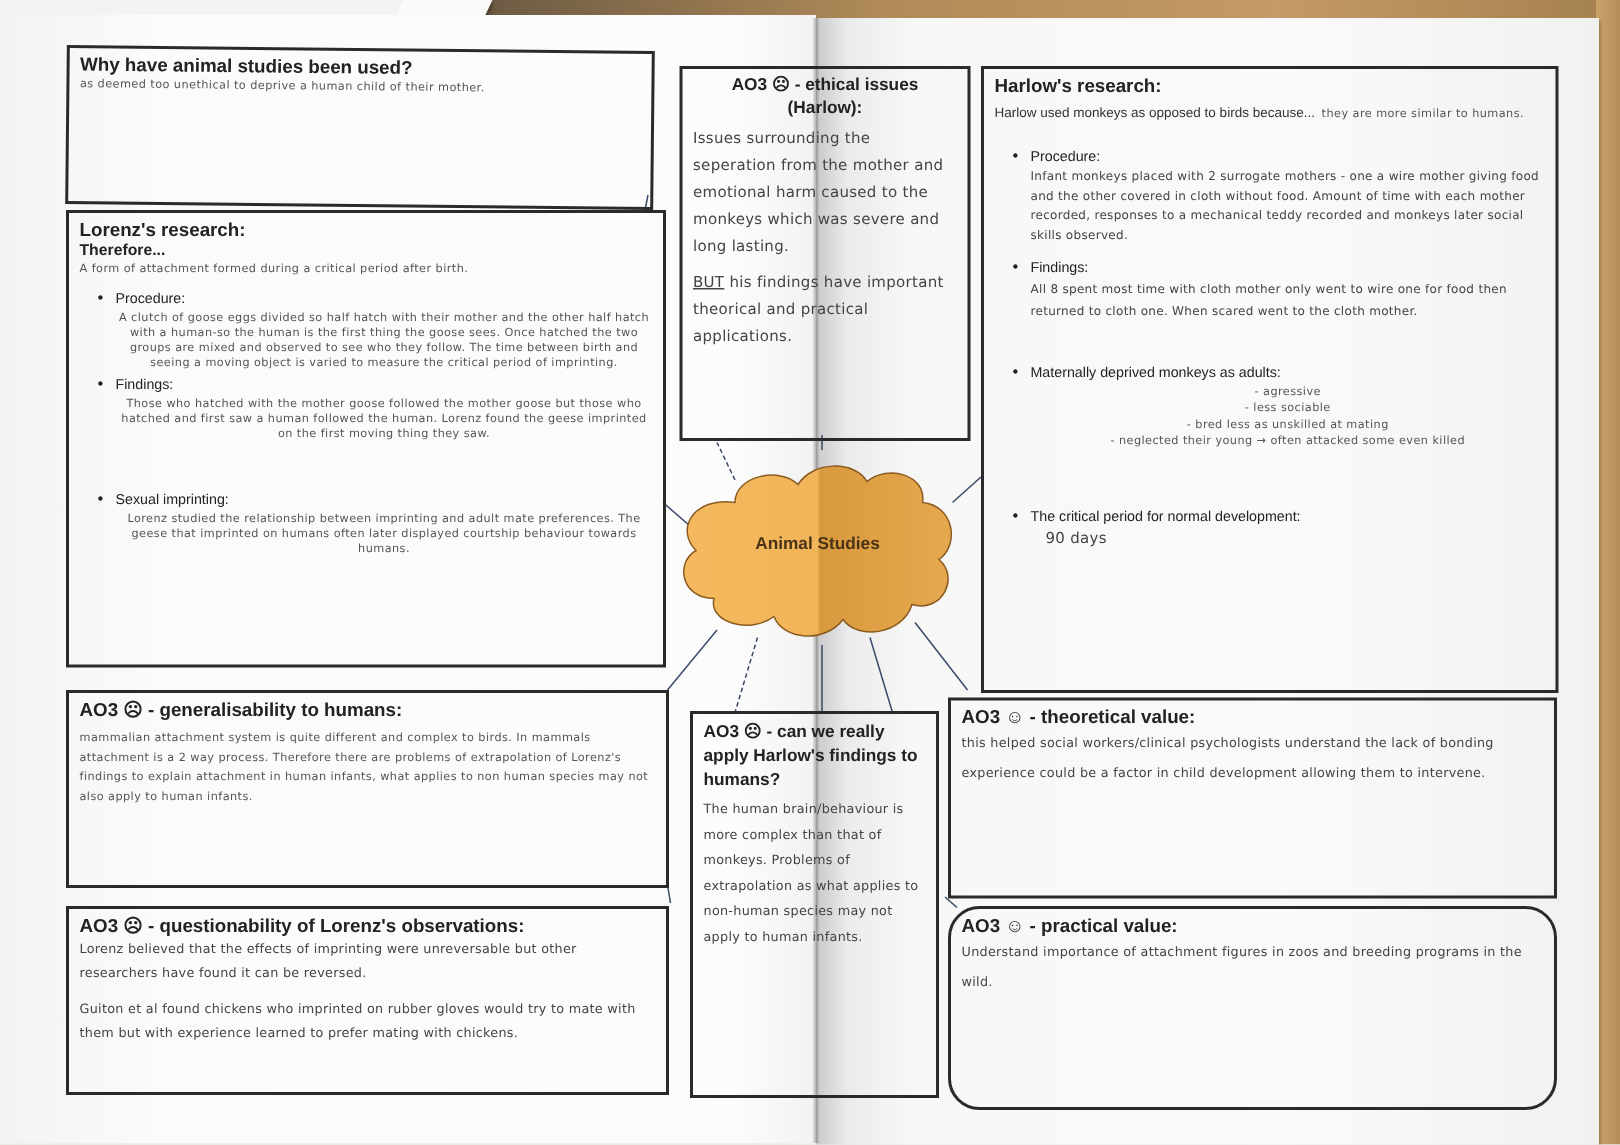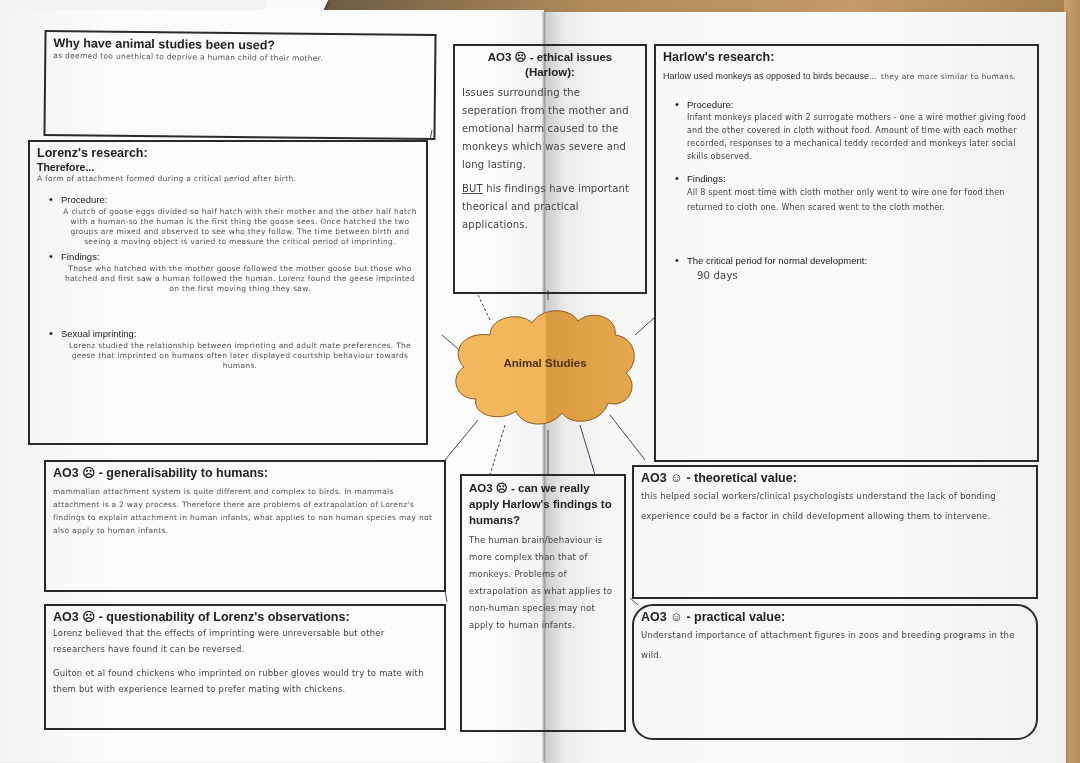--- a/index.html
+++ b/index.html
@@ -71,21 +71,21 @@
     <line x1="445" y1="590" x2="447" y2="602"></line>
     <line x1="630" y1="598" x2="638" y2="605"></line>
   </g>
 </svg>
 
 <div class="box" style="left:44px; top:32px; width:392px; height:106px; transform: rotate(0.6deg);">
   <h2>Why have animal studies been used?</h2>
   <p class="hand">as deemed too unethical to deprive a human child of their mother.</p>
 </div>
 
-<div class="box" style="left:28px; top:140px; width:400px; height:305px;">
+<div class="box" style="left:44px; top:140px; width:400px; height:305px;">
   <h2>Lorenz's research:</h2>
   <h3>Therefore...</h3>
   <p class="hand">A form of attachment formed during a critical period after birth.</p>
   <div class="bullet">
     <span class="label">Procedure:</span>
     <span class="hand">A clutch of goose eggs divided so half hatch with their mother and the other half hatch with a human-so the human is the first thing the goose sees. Once hatched the two groups are mixed and observed to see who they follow. The time between birth and seeing a moving object is varied to measure the critical period of imprinting.</span>
   </div>
   <div class="bullet" style="margin-top:4px;">
     <span class="label">Findings:</span>
     <span class="hand">Those who hatched with the mother goose followed the mother goose but those who hatched and first saw a human followed the human. Lorenz found the geese imprinted on the first moving thing they saw.</span>
@@ -123,20 +123,27 @@
     <span class="hand">they are more similar to humans.</span>
   </p>
   <div class="bullet" style="margin-top:16px;">
     <span class="label">Procedure:</span>
     <span class="hand-lg" style="font-size:8px; line-height:13px; display:block;">Infant monkeys placed with 2 surrogate mothers - one a wire mother giving food and the other covered in cloth without food. Amount of time with each mother recorded, responses to a mechanical teddy recorded and monkeys later social skills observed.</span>
   </div>
   <div class="bullet" style="margin-top:10px;">
     <span class="label">Findings:</span>
     <span class="hand-lg" style="font-size:8px; line-height:15px; display:block;">All 8 spent most time with cloth mother only went to wire one for food then returned to cloth one. When scared went to the cloth mother.</span>
   </div>
+  <div class="bullet" style="margin-top:28px;">
+    <span class="label">Maternally deprived monkeys as adults:</span>
+    <span class="hand">- agressive</span>
+    <span class="hand">- less sociable</span>
+    <span class="hand">- bred less as unskilled at mating</span>
+    <span class="hand">- neglected their young → often attacked some even killed</span>
+  </div>
   <div class="bullet" style="margin-top:40px;">
     <span class="label">The critical period for normal development:</span>
     <span class="hand-lg" style="font-size:10px; padding-left:10px; display:block;">90 days</span>
   </div>
 </div>
 
 <div class="box" style="left:460px; top:474px; width:166px; height:258px;">
   <h2 style="font-size:11.5px; line-height:16px;">AO3 ☹ - can we really apply Harlow's findings to humans?</h2>
   <p class="hand-lg" style="font-size:8.5px; margin-top:4px;">The human brain/behaviour is more complex than that of monkeys. Problems of extrapolation as what applies to non-human species may not apply to human infants.</p>
 </div>

